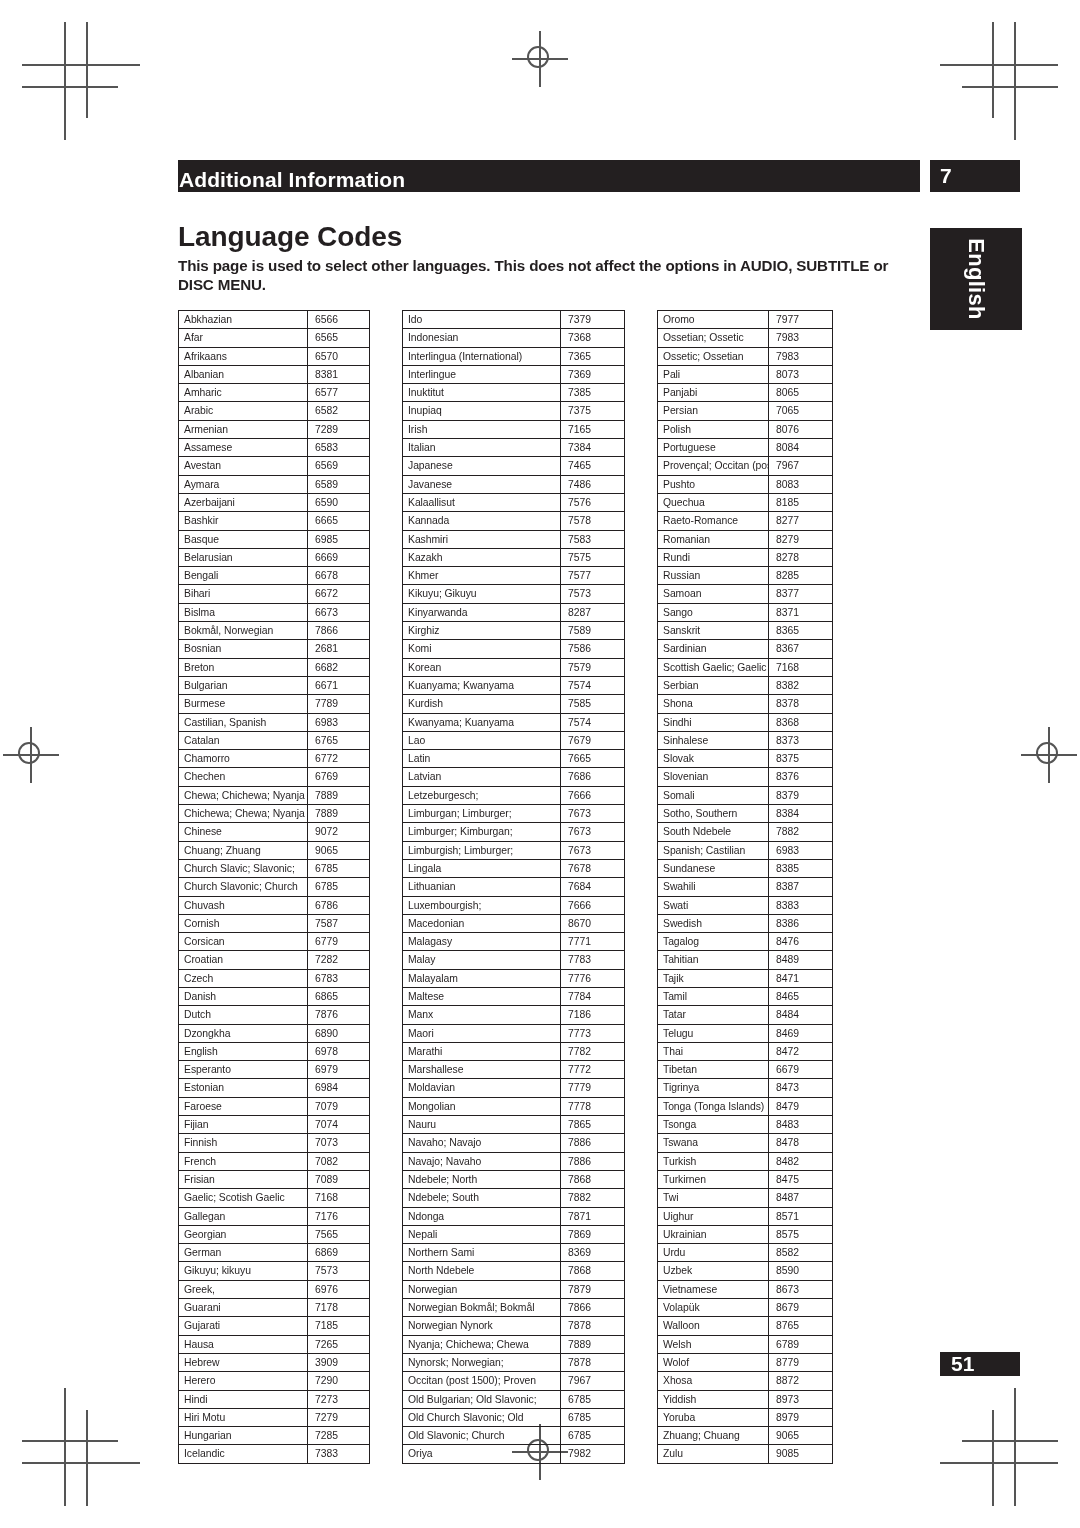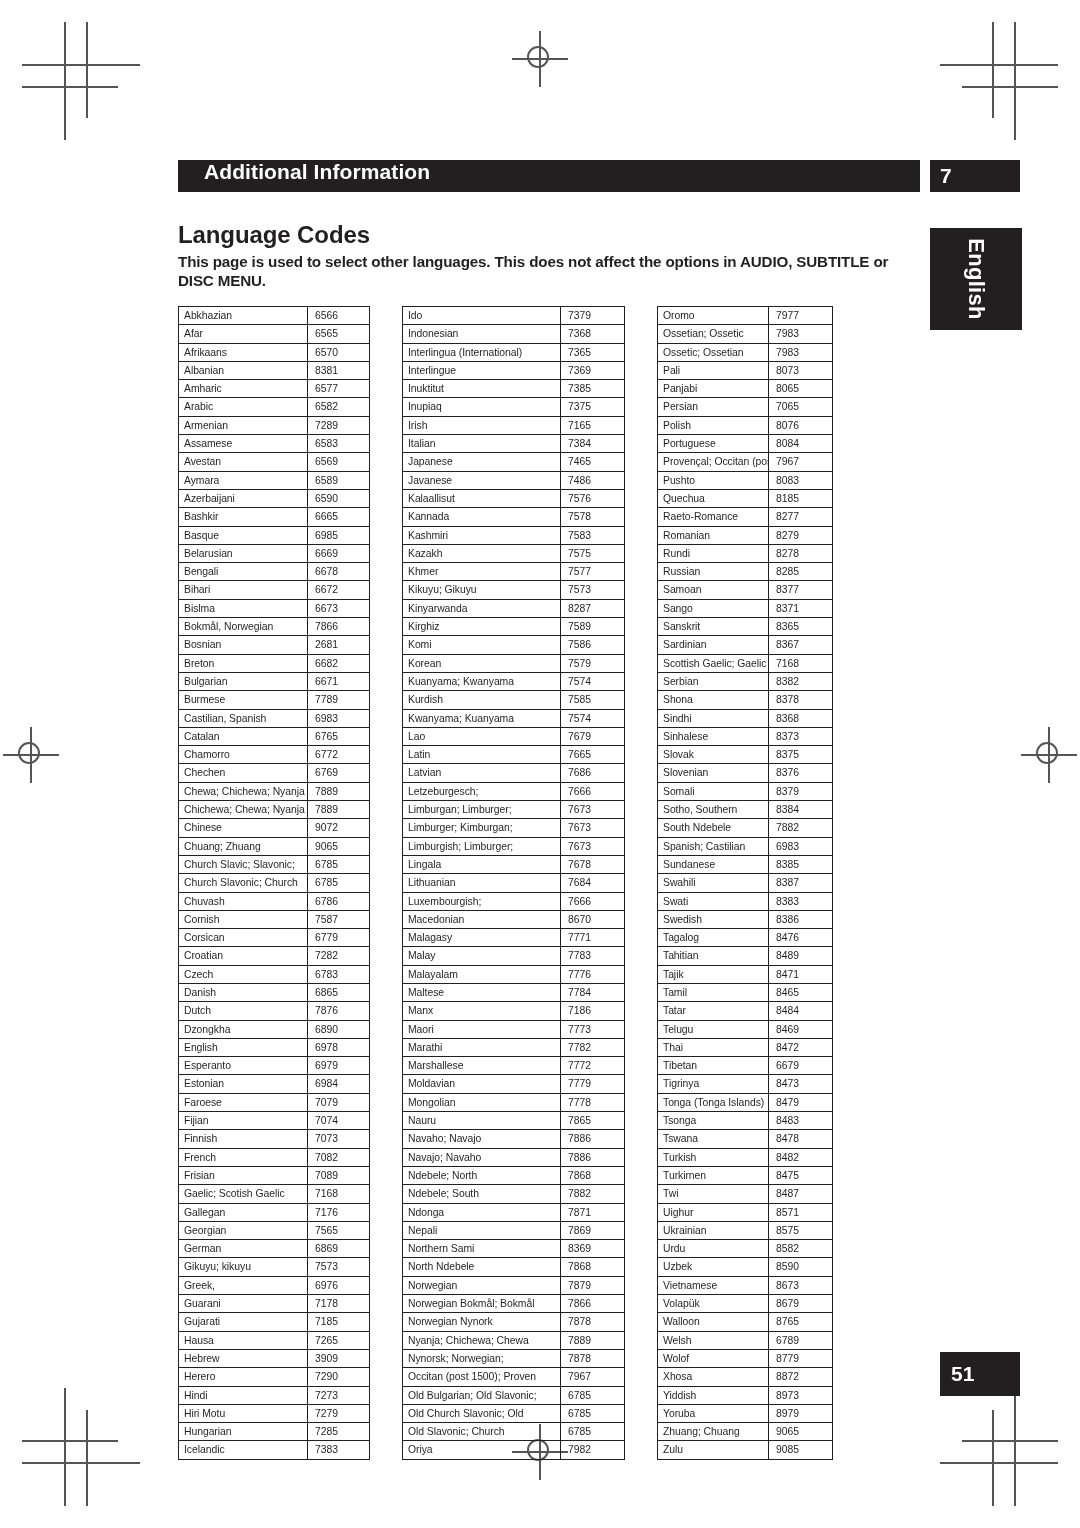--- a/index.html
+++ b/index.html
@@ -55,22 +55,22 @@
     top: 160px;
     width: 742px;
   }
 
   
   .chapter-bar {
     position: relative;
     height: 32px;
     background: #231f20;
     display: flex;
-    align-items: flex-start;
-    padding-left: 26px;
+    align-items: flex-end;
+    padding-left: 1px;
     box-sizing: border-box;
   }
   .chapter-bar .title {
     color: #ffffff;
     font-size: 21px;
     font-weight: bold;
     letter-spacing: .1px;
   }
 
   .chapter-num {
@@ -109,34 +109,34 @@
     font-weight: bold;
     letter-spacing: .3px;
   }
 
   
   .page-num {
     position: absolute;
     left: 940px;
     top: 1352px;
     width: 80px;
-    height: 44px;
+    height: 24px;
     background: #231f20;
     color: #fff;
     font-size: 21px;
     font-weight: bold;
     display: flex;
     align-items: center;
     padding-left: 11px;
     box-sizing: border-box;
   }
 
   h2.section-title {
     margin: 29px 0 0 0;
-    font-size: 24px;
+    font-size: 28px;
     font-weight: bold;
     letter-spacing: -.1px;
   }
   p.intro {
     margin: 3px 0 4px 0;
     font-size: 15.2px;
     font-weight: bold;
     line-height: 19px;
     letter-spacing: -.15px;
   }

